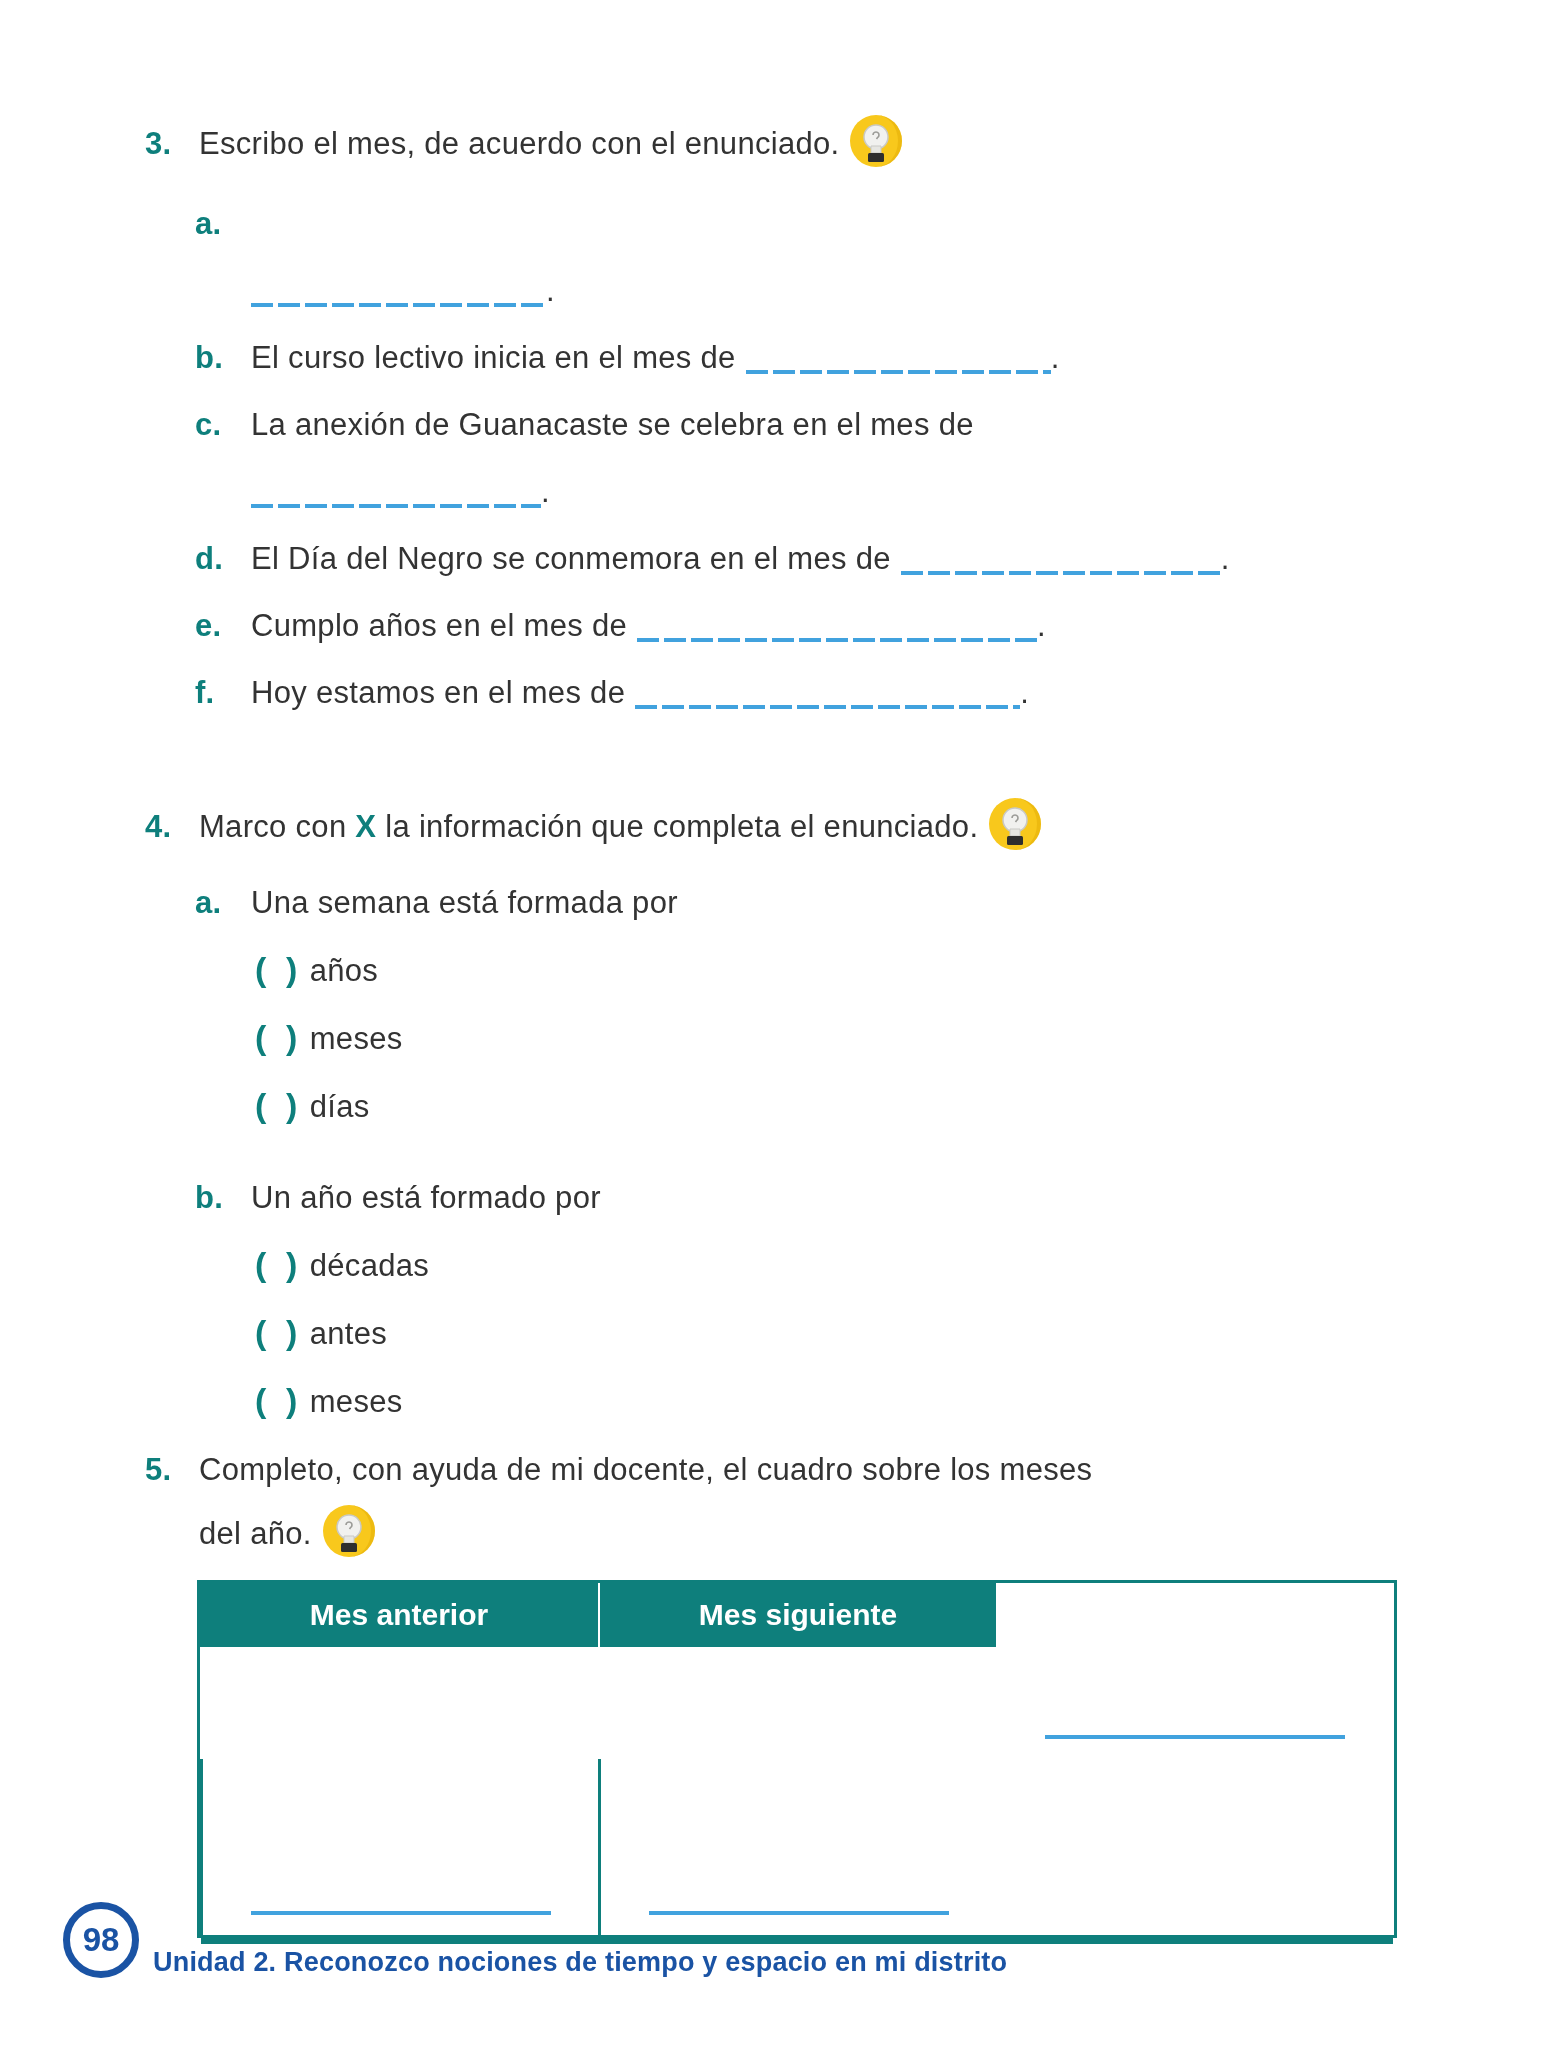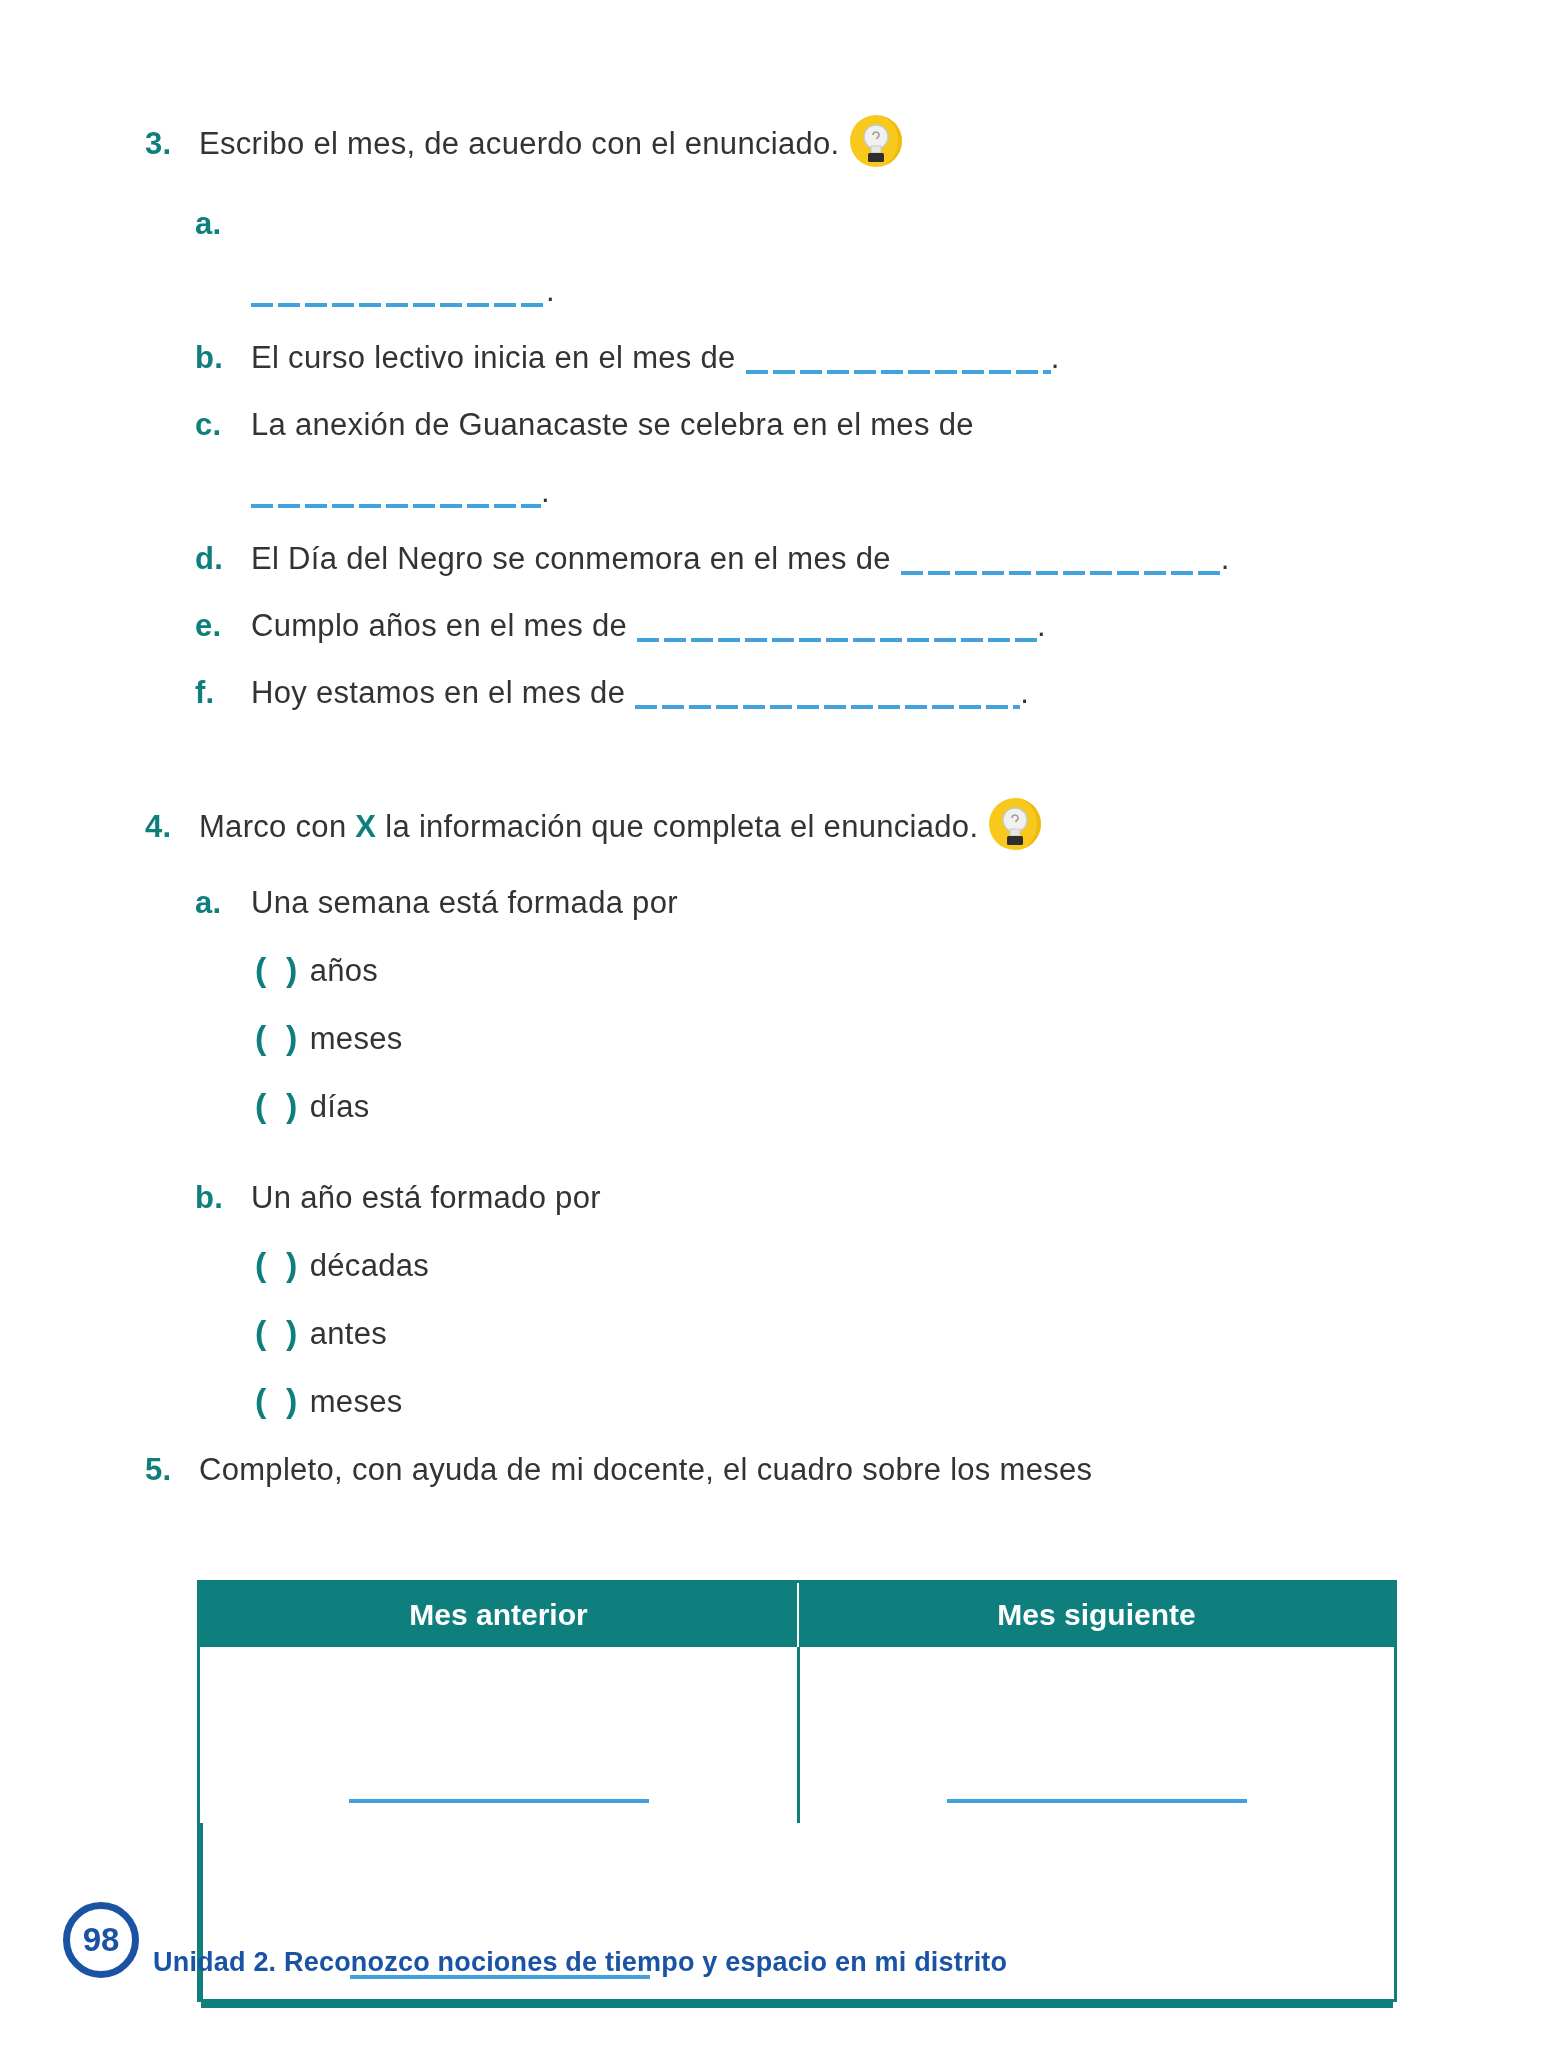--- a/index.html
+++ b/index.html
@@ -49,21 +49,21 @@
   .ex5-line2 { padding-left: 54px; line-height: 64px; font-size: 31px; letter-spacing: .3px; }
 
   #months-table {
     position: absolute;
     left: 197px;
     top: 1580px;
     width: 1200px;
     border: 3px solid var(--teal, #0E7F7C);
     box-shadow: 0 10px 0 -4px var(--teal, #0E7F7C);
     display: grid;
-    grid-template-columns: 1fr 1fr;
+    grid-template-columns: 1fr 1fr 1fr;
     box-sizing: border-box;
     background: #ffffff;
   }
   .th-cell {
     background: var(--teal, #0E7F7C);
     color: #ffffff;
     font-weight: bold;
     font-size: 30px;
     text-align: center;
     line-height: 64px;
@@ -209,20 +209,28 @@
         <span class="paren">(&nbsp;&nbsp;)</span><span>meses</span>
       </div>
     </div>
   </div>
 
   <div id="ex5" class="section">
     <div class="ex-heading">
       <span class="ex-number">5.</span>
       <span class="ex-title-wrap">Completo, con ayuda de mi docente, el cuadro sobre los meses</span>
     </div>
+    <div class="ex5-line2"><span>del año.</span><svg class="bulb" width="54" height="54" viewBox="0 0 54 54">
+        <circle cx="27" cy="27" r="26" fill="#F8C81C"></circle>
+        <path d="M27 1 a26 26 0 0 1 0 52 a22 26 0 0 0 0-52 Z" fill="#E3AE07" opacity="0.55"></path>
+        <circle cx="27" cy="23" r="12" fill="#F1F1EF" stroke="#C9C9C5" stroke-width="1.5"></circle>
+        <path d="M22 32 h10 v7 h-10 z" fill="#E6E6E2" stroke="#C9C9C5" stroke-width="1"></path>
+        <path d="M24 21 a3 3 0 1 1 4.5 2.6 l-1 1.4" fill="none" stroke="#9a9a96" stroke-width="1.6"></path>
+        <rect x="19" y="39" width="16" height="9" rx="1.5" fill="#2E2E2E"></rect>
+      </svg></div>
   </div>
 
   <div id="months-table">
     <div class="th-cell">Mes anterior</div>
     <div class="th-cell">Mes siguiente</div>
     <div class="td-cell">
       <div class="answer-line"></div>
     </div>
     <div class="td-cell mid">
       <div class="answer-line"></div>

